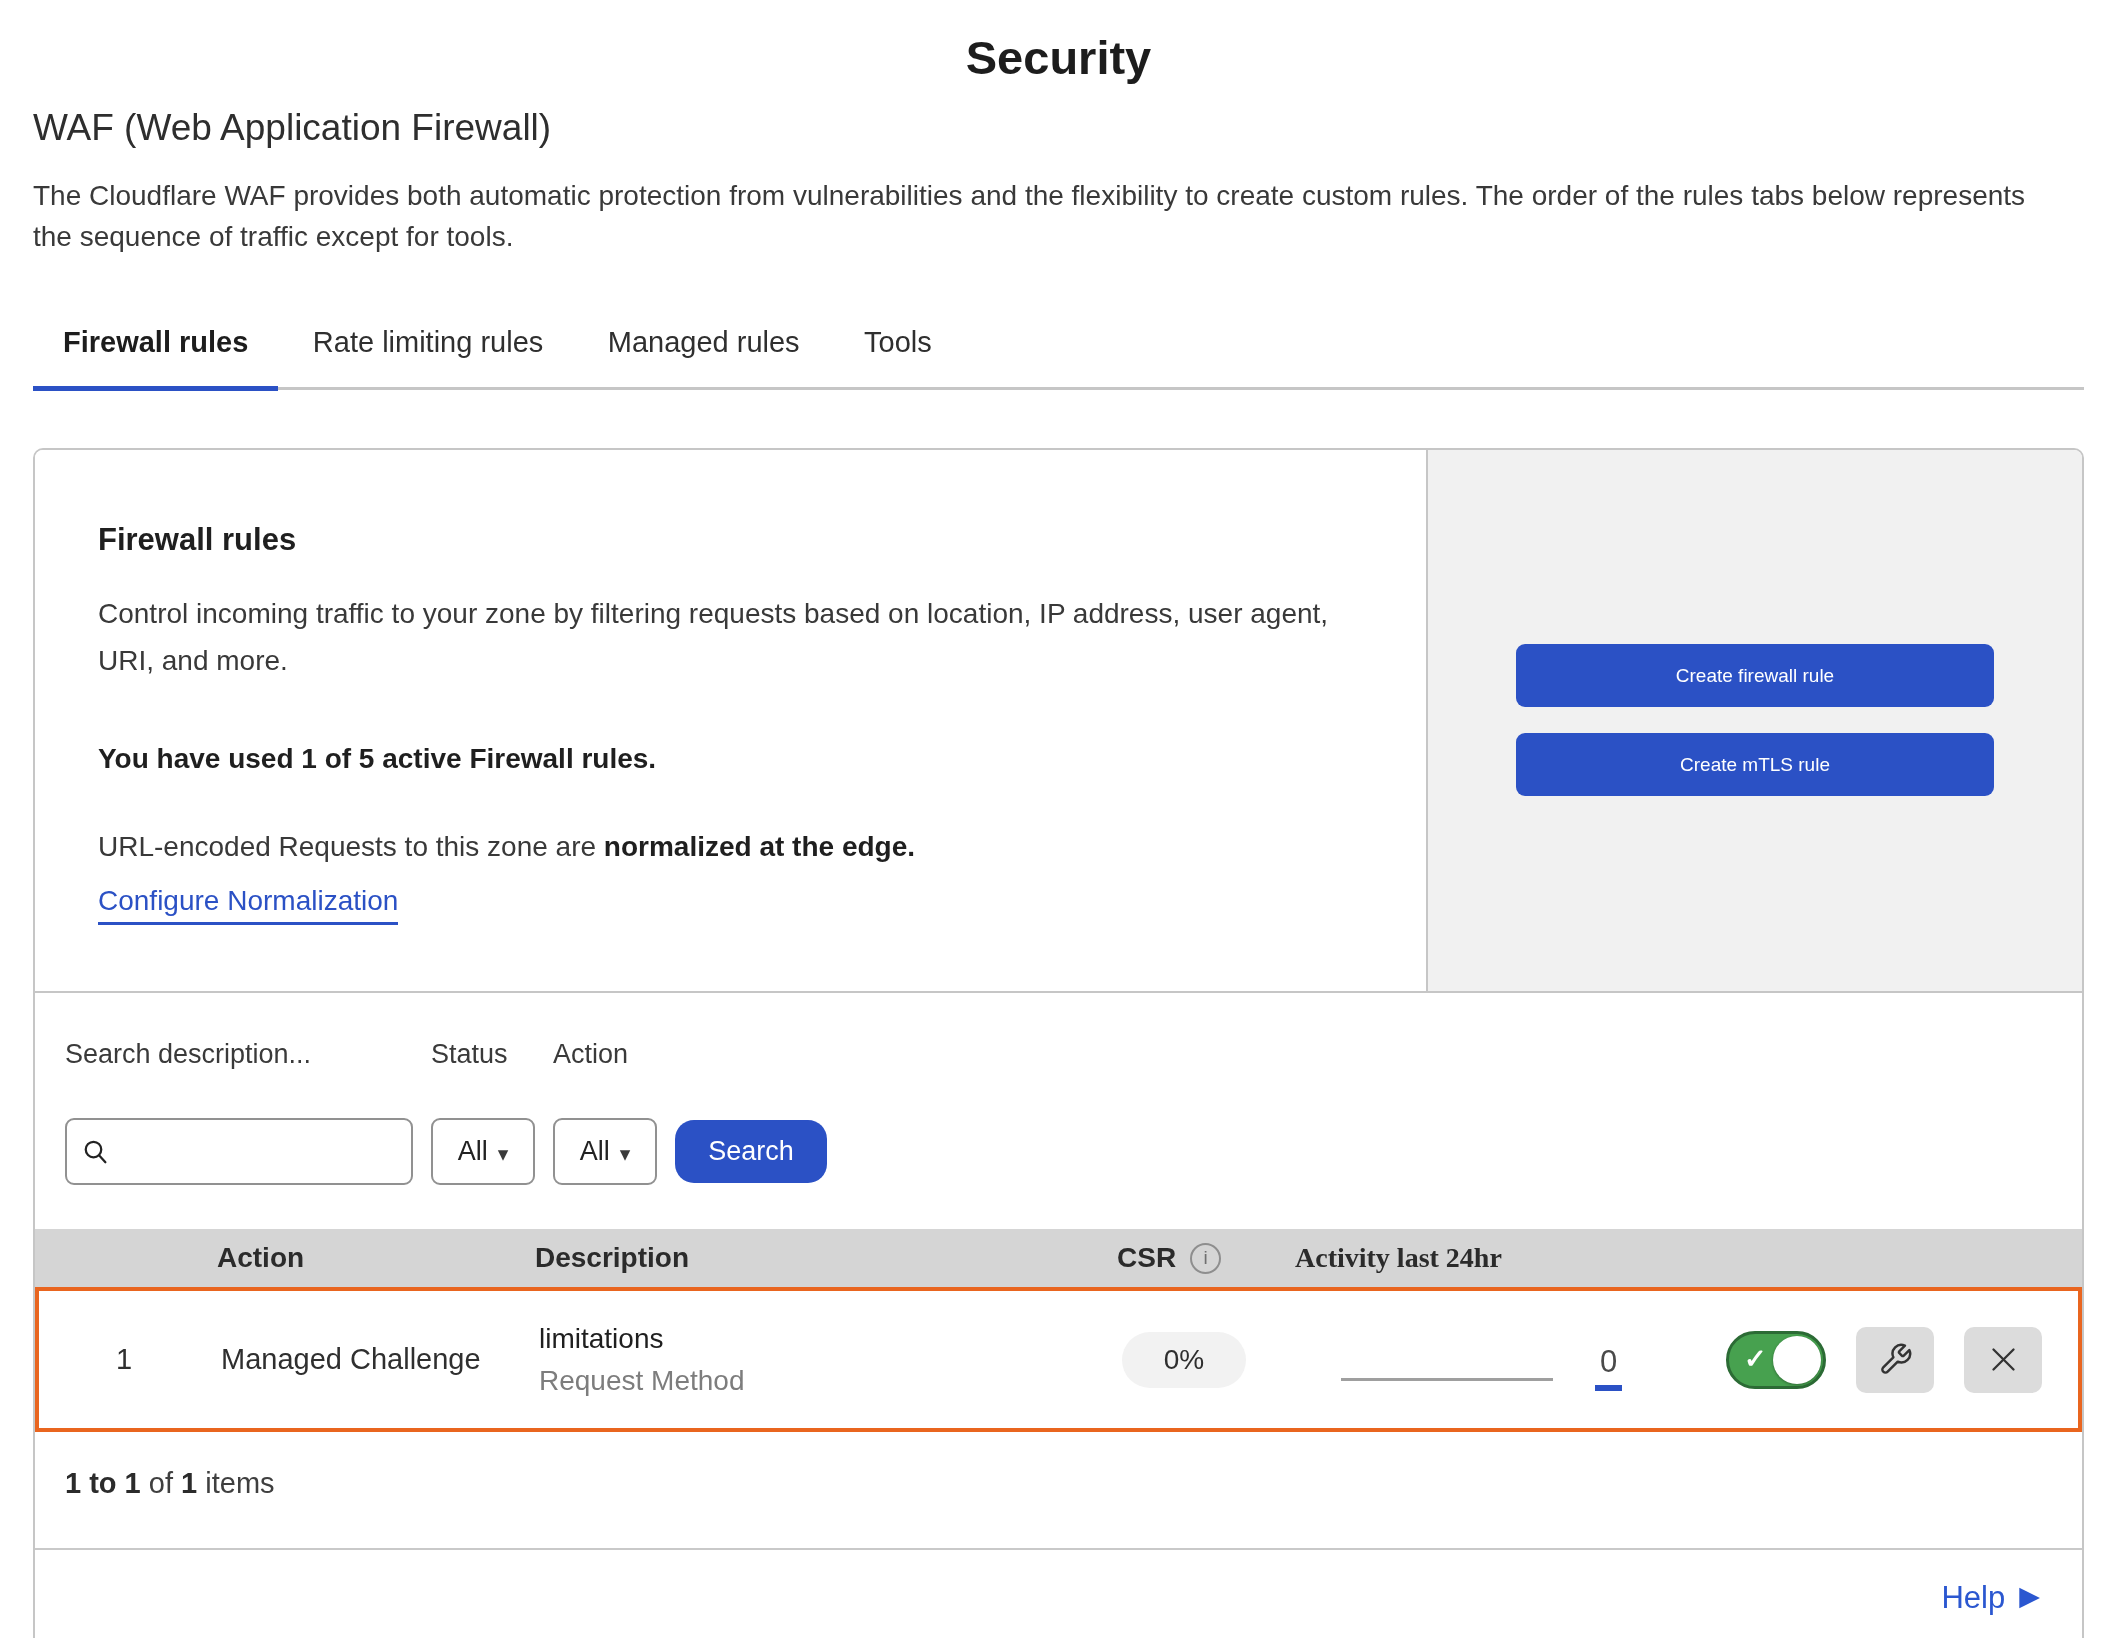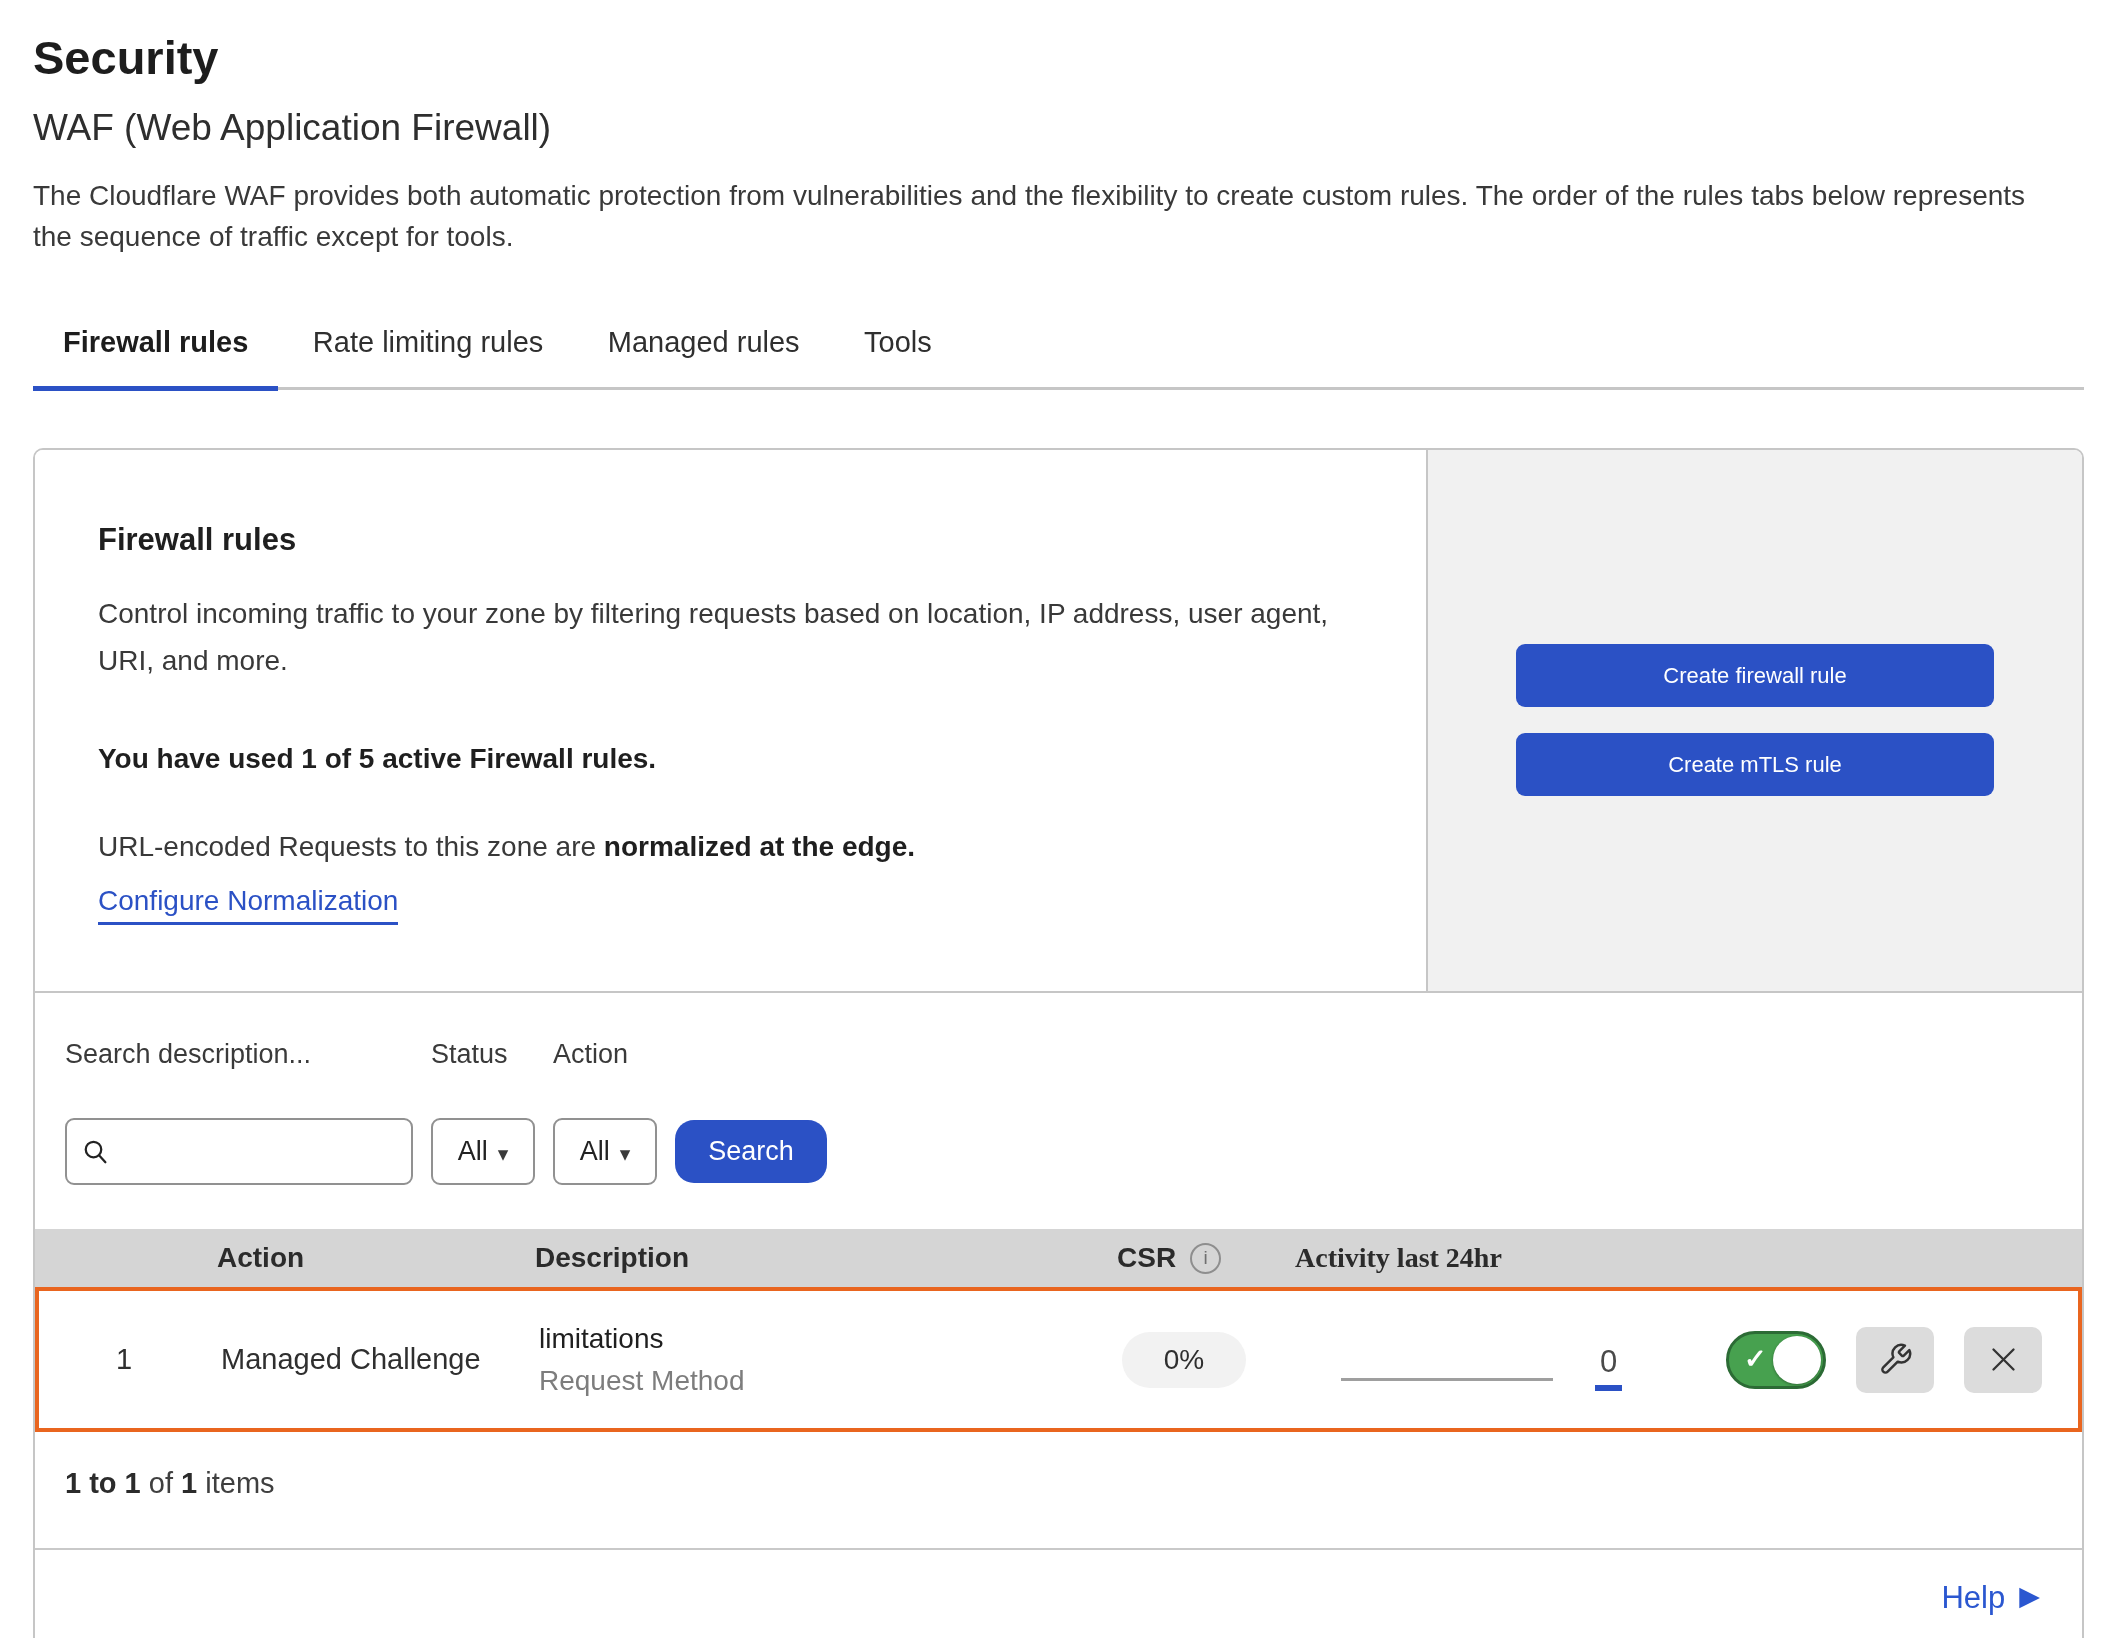--- a/index.html
+++ b/index.html
@@ -5,21 +5,21 @@
   * { margin: 0; padding: 0; box-sizing: border-box; }
   html, body { background: #ffffff; }
   body {
     width: 2114px; height: 1638px; overflow: hidden;
     font-family: "Liberation Sans", sans-serif;
     color: #3d3d3d;
   }
   .page { padding: 30px 30px 0 33px; }
 
   
-  h1.page-title { font-size: 47px; font-weight: 700; color: #1d1d1d; letter-spacing: 0; }
+  h1.page-title { font-size: 47px; font-weight: 700; color: #1d1d1d; letter-spacing: 0; text-align: center; }
   h2.page-subtitle { font-size: 37px; font-weight: 400; color: #2e2e2e; margin-top: 22px; }
   p.page-desc { font-size: 28px; line-height: 1.48; color: #393939; margin-top: 26px; max-width: 2030px; }
 
   
   .tabs { margin-top: 60px; border-bottom: 3px solid #c6c6c6; white-space: nowrap; }
   .tab {
     display: inline-block; font-size: 29px; color: #2f2f2f;
     padding: 8px 30px 27px; border-bottom: 5px solid transparent;
     margin-bottom: -4px; cursor: pointer;
   }
@@ -41,21 +41,21 @@
   p.ov-desc { font-size: 28px; line-height: 1.7; color: #393939; margin-top: 32px; max-width: 1295px; }
   p.ov-usage { font-size: 28px; font-weight: 700; color: #1f1f1f; margin-top: 58px; }
   p.ov-norm { font-size: 28px; color: #393939; margin-top: 56px; }
   p.ov-norm strong { color: #1f1f1f; }
   a.link {
     display: inline-block; margin-top: 22px; font-size: 28px; color: #2b51c5;
     text-decoration: none; border-bottom: 3px solid #2b51c5; padding-bottom: 5px; cursor: pointer;
   }
   .btn-primary {
     display: block; width: 100%; height: 63px; border: 0; border-radius: 9px;
-    background: #2b51c5; color: #ffffff; font-size: 22px;
+    background: #2b51c5; color: #ffffff; font-size: 19px;
     font-family: "Liberation Sans", sans-serif; cursor: pointer;
   }
 
   
   .filter-bar { display: flex; align-items: flex-end; padding: 46px 30px 44px; }
   .f-group { display: flex; flex-direction: column; margin-right: 18px; gap: 33px; }
   .f-label { font-size: 27px; color: #3a3a3a; margin-bottom: 15px; }
   .search-box { position: relative; width: 348px; }
   .search-box input {
     width: 100%; height: 67px; border: 2px solid #919191; border-radius: 9px;

